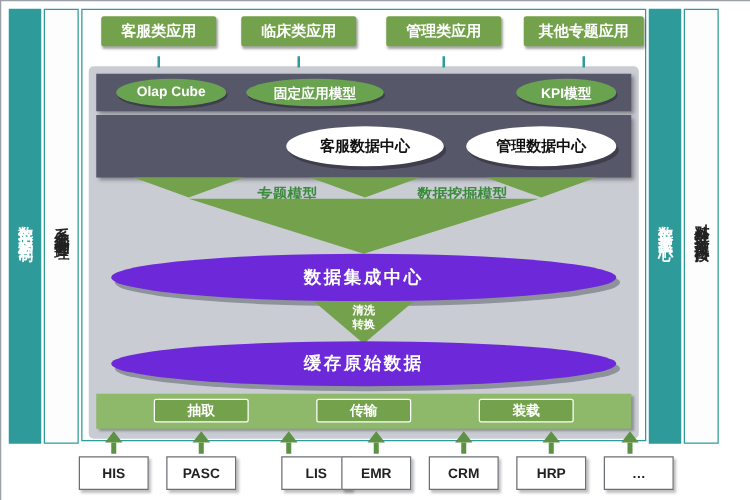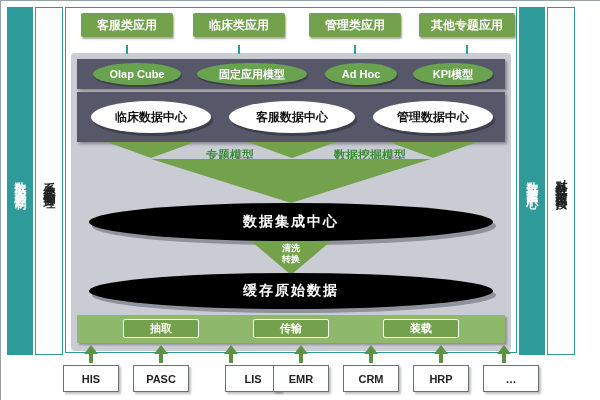--- a/index.html
+++ b/index.html
@@ -23,21 +23,21 @@
   .dark-panel{position:absolute;left:76px;width:428px;background:#57576a;box-shadow:2px 2px 3px rgba(0,0,0,.35);}
   .olap-ellipse{position:absolute;top:62px;height:22px;background:#6aa34f;border-radius:50%;color:#fff;font-size:11px;font-weight:bold;
     display:flex;align-items:center;justify-content:center;box-shadow:1px 2px 0 #3e3e4c;}
   .center-ellipse{position:absolute;top:100px;height:32px;background:#fff;border-radius:50%;color:#111;font-size:12px;font-weight:bold;
     display:flex;align-items:center;justify-content:center;box-shadow:2px 3px 0 #3e3e4c;}
 
   .mini-funnel{position:absolute;top:141px;width:0;height:0;border-left:44px solid transparent;border-right:44px solid transparent;border-top:16px solid #74a24c;}
   .model-label{position:absolute;top:146px;color:#3c8a3c;font-size:12px;font-weight:bold;}
   .merge-triangle{position:absolute;left:150px;top:158px;width:0;height:0;border-left:140px solid transparent;border-right:140px solid transparent;border-top:44px solid #74a24c;}
 
-  .teal-ellipse{position:absolute;left:88px;width:404px;background:#000000;border-radius:50%;color:#fff;font-weight:bold;font-size:14px;
+  .teal-ellipse{position:absolute;left:88px;width:404px;background:#6d28d9;border-radius:50%;color:#fff;font-weight:bold;font-size:14px;
     letter-spacing:2px;display:flex;align-items:center;justify-content:center;box-shadow:3px 4px 0 #8e929b;}
   .ellipse-integration{top:202px;height:38px;}
   .ellipse-staging{top:272px;height:36px;}
 
   .cleanse-funnel{position:absolute;left:250px;top:240px;width:0;height:0;border-left:40px solid transparent;border-right:40px solid transparent;border-top:34px solid #74a24c;}
   .funnel-line{position:absolute;left:250px;width:80px;text-align:center;color:#fff;font-size:9px;font-weight:bold;}
   .funnel-line.l1{top:241px;}
   .funnel-line.l2{top:252px;}
 
   .etl-bar{position:absolute;left:76px;top:314px;width:428px;height:28px;background:#8fb96a;box-shadow:2px 2px 2px rgba(0,0,0,.3);}
@@ -77,25 +77,23 @@
   <div class="app-box" style="left:308px;width:92px;">管理类应用</div>
   <div class="app-box" style="left:418px;width:96px;">其他专题应用</div>
   <div class="connector" style="left:125px;"></div>
   <div class="connector" style="left:237px;"></div>
   <div class="connector" style="left:353px;"></div>
   <div class="connector" style="left:465px;"></div>
 
   <div class="dark-panel" style="top:58px;height:30px;"></div>
   <div class="olap-ellipse" style="left:92px;width:88px;">Olap Cube</div>
   <div class="olap-ellipse" style="left:196px;width:110px;">固定应用模型</div>
-  <div class="olap-ellipse" style="left:324px;width:72px;">Ad Hoc</div>
   <div class="olap-ellipse" style="left:412px;width:80px;">KPI模型</div>
 
   <div class="dark-panel" style="top:91px;height:50px;"></div>
-  <div class="center-ellipse" style="left:90px;width:120px;">临床数据中心</div>
   <div class="center-ellipse" style="left:228px;width:126px;">客服数据中心</div>
   <div class="center-ellipse" style="left:372px;width:120px;">管理数据中心</div>
 
   <div class="mini-funnel" style="left:106px;"></div>
   <div class="mini-funnel" style="left:247px;"></div>
   <div class="mini-funnel" style="left:388px;"></div>
   <div class="model-label" style="left:205px;">专题模型</div>
   <div class="model-label" style="left:333px;">数据挖掘模型</div>
   <div class="merge-triangle"></div>
 

